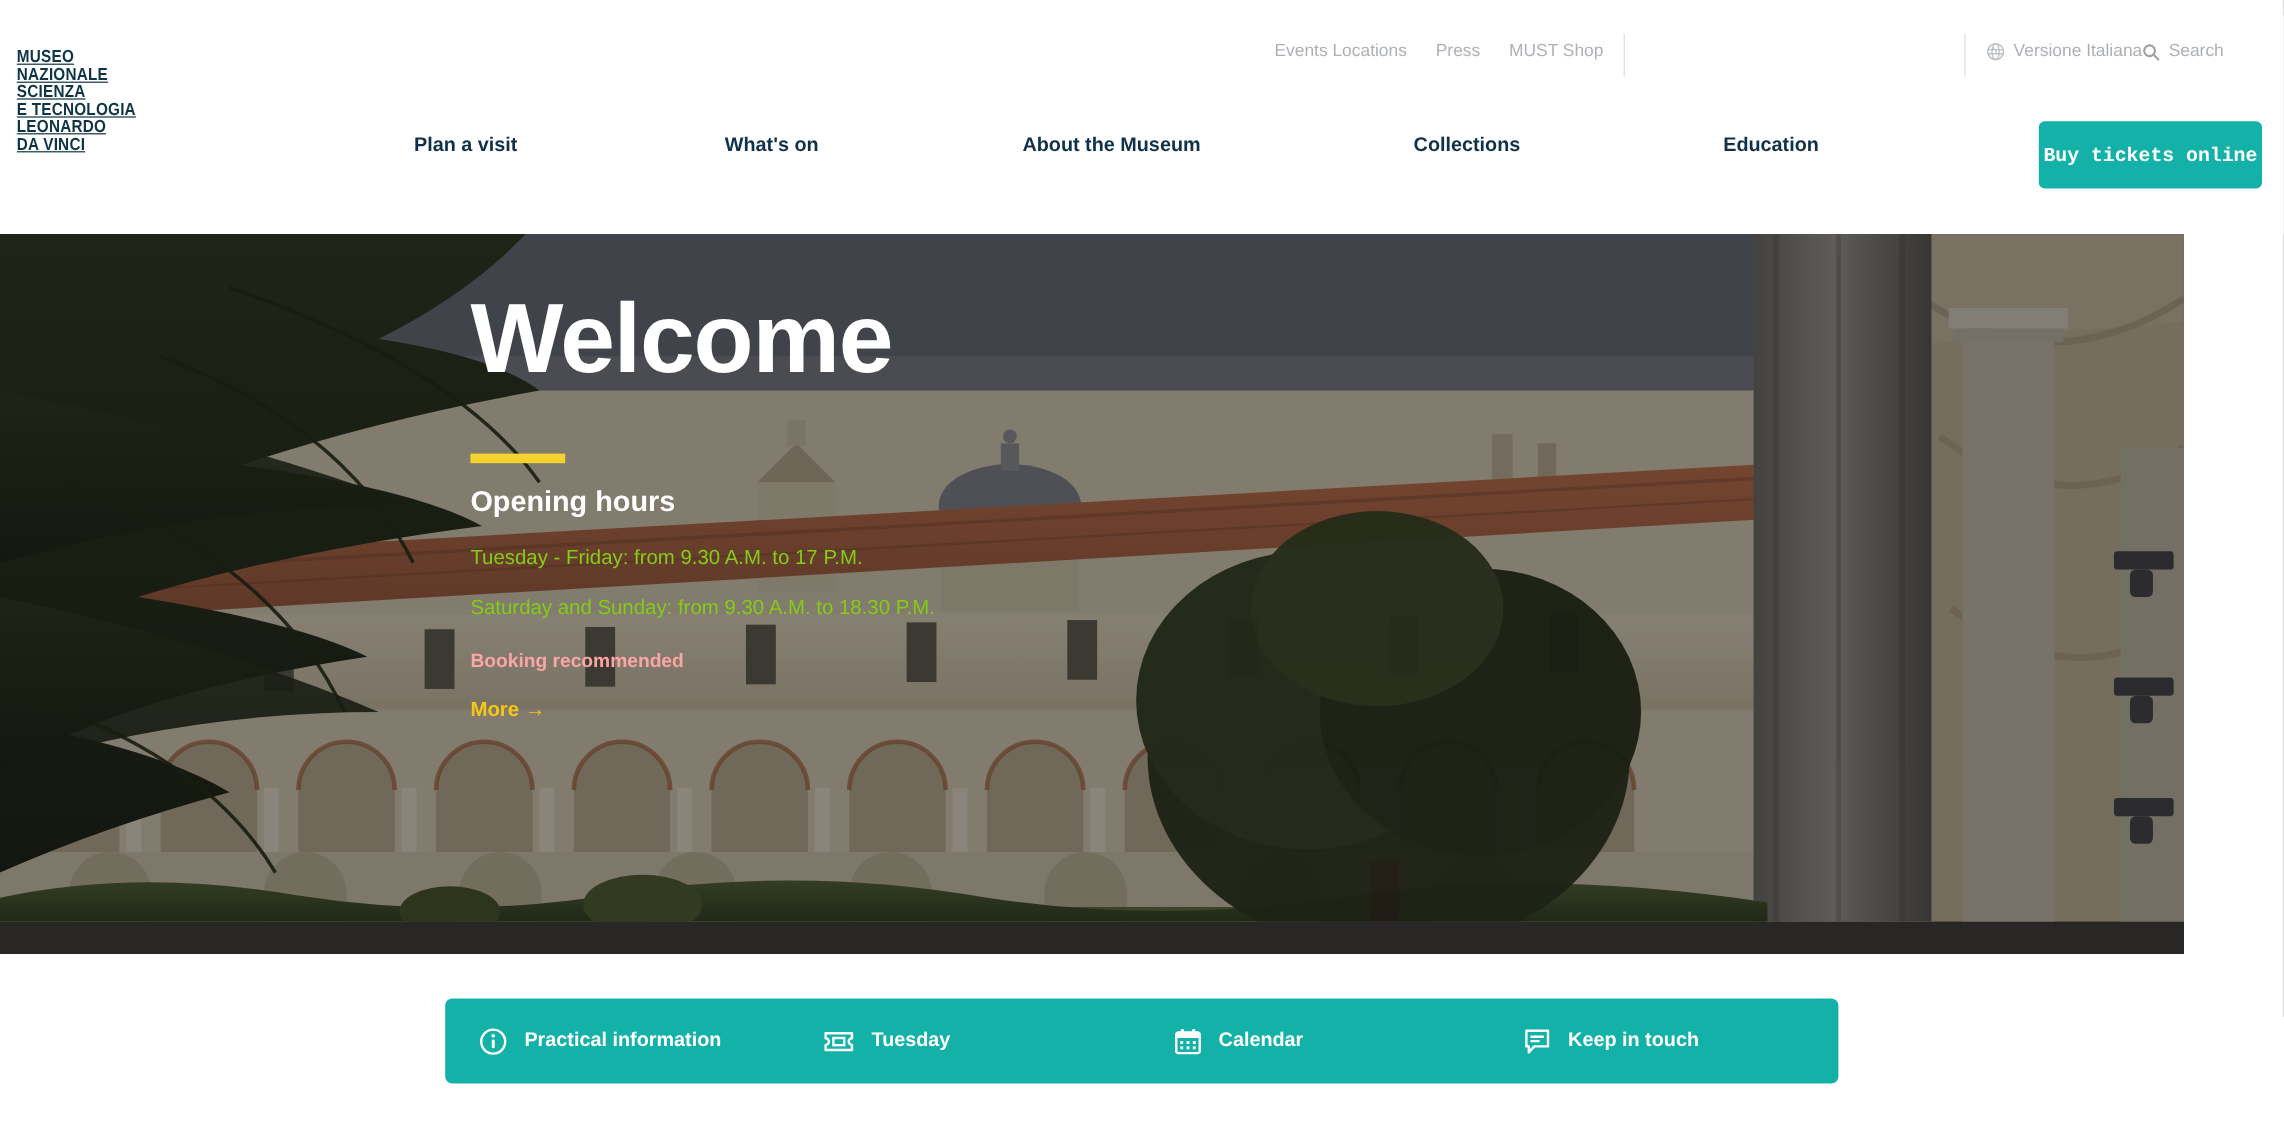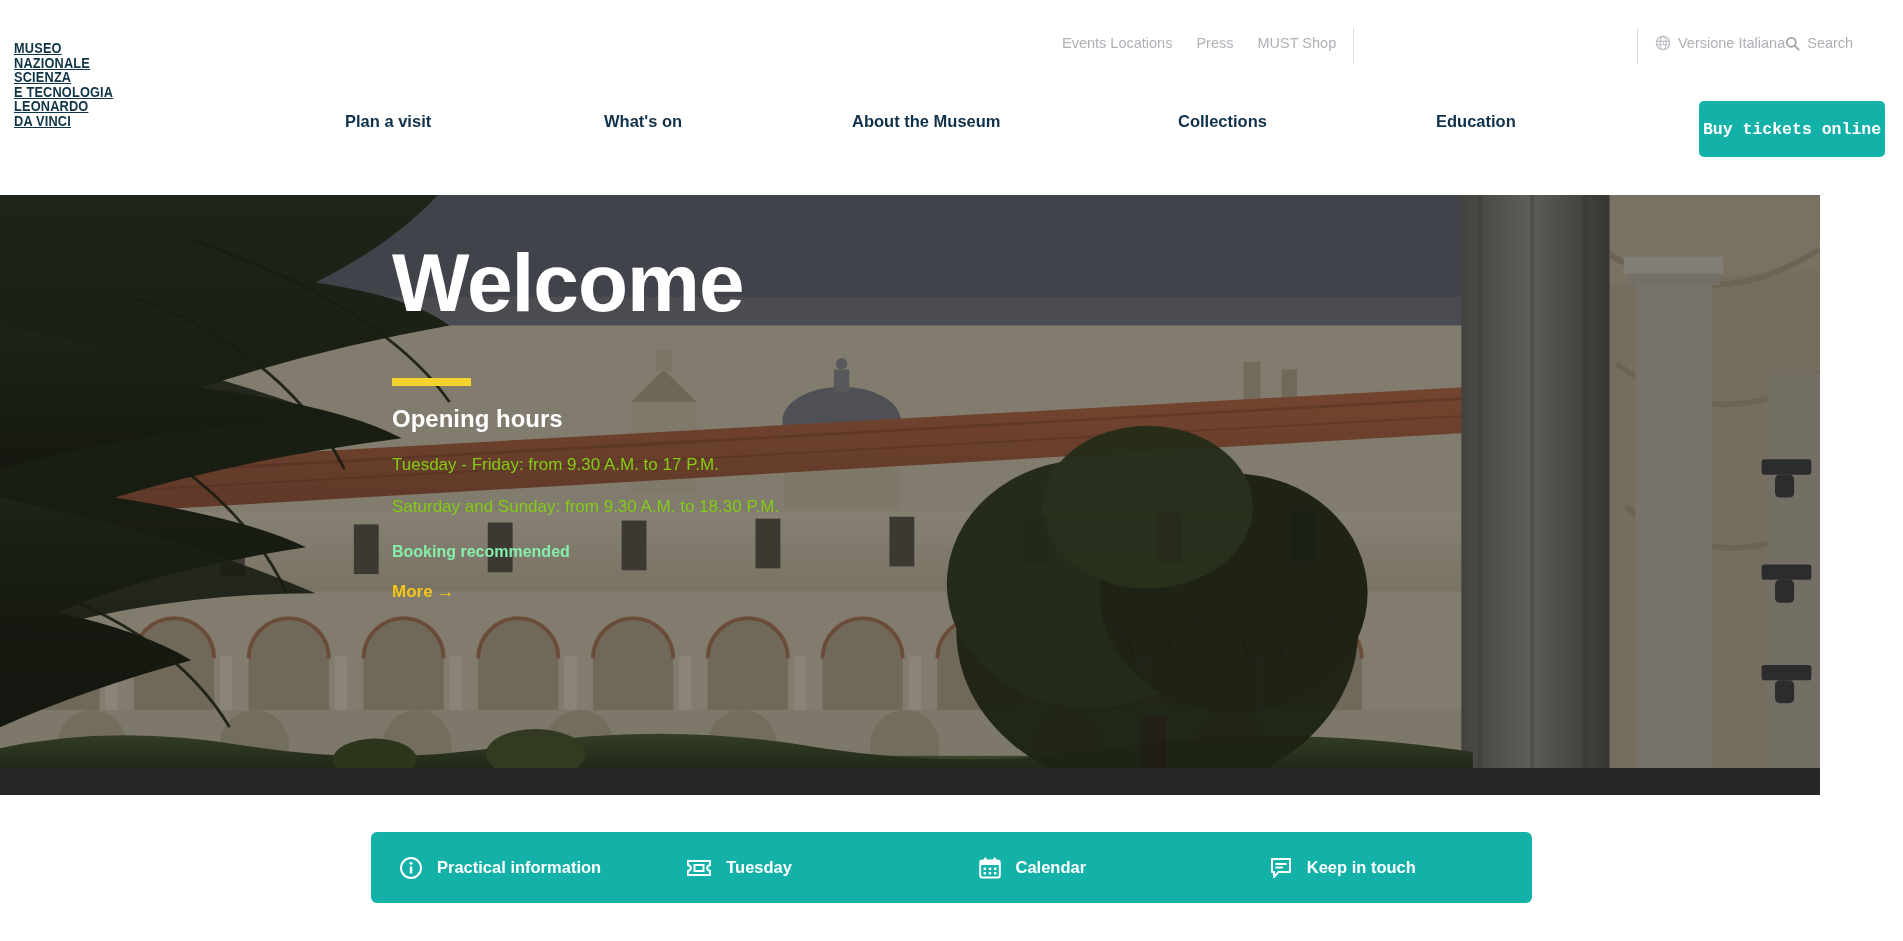--- a/index.html
+++ b/index.html
@@ -106,21 +106,21 @@
   }
   .hero-sub {
     margin-top:19px;
     font-size:24px; font-weight:bold; color:#ffffff;
   }
   .hero-line {
     margin-top:22px; font-size:17px; color:#84cc16;
   }
   .hero-line.second { }
   .hero-bold {
-    margin-top:26px; font-size:16px; font-weight:bold; color:#86efac;
+    margin-top:26px; font-size:16px; font-weight:bold; color:#fca5a5;
   }
   .hero-more {
     margin-top:21px; display:inline-block;
     font-size:17px; font-weight:bold; color:#f5c518;
     text-decoration:none;
   }
 
   
   .quicklinks {
     position:absolute; left:371px; top:832px;

